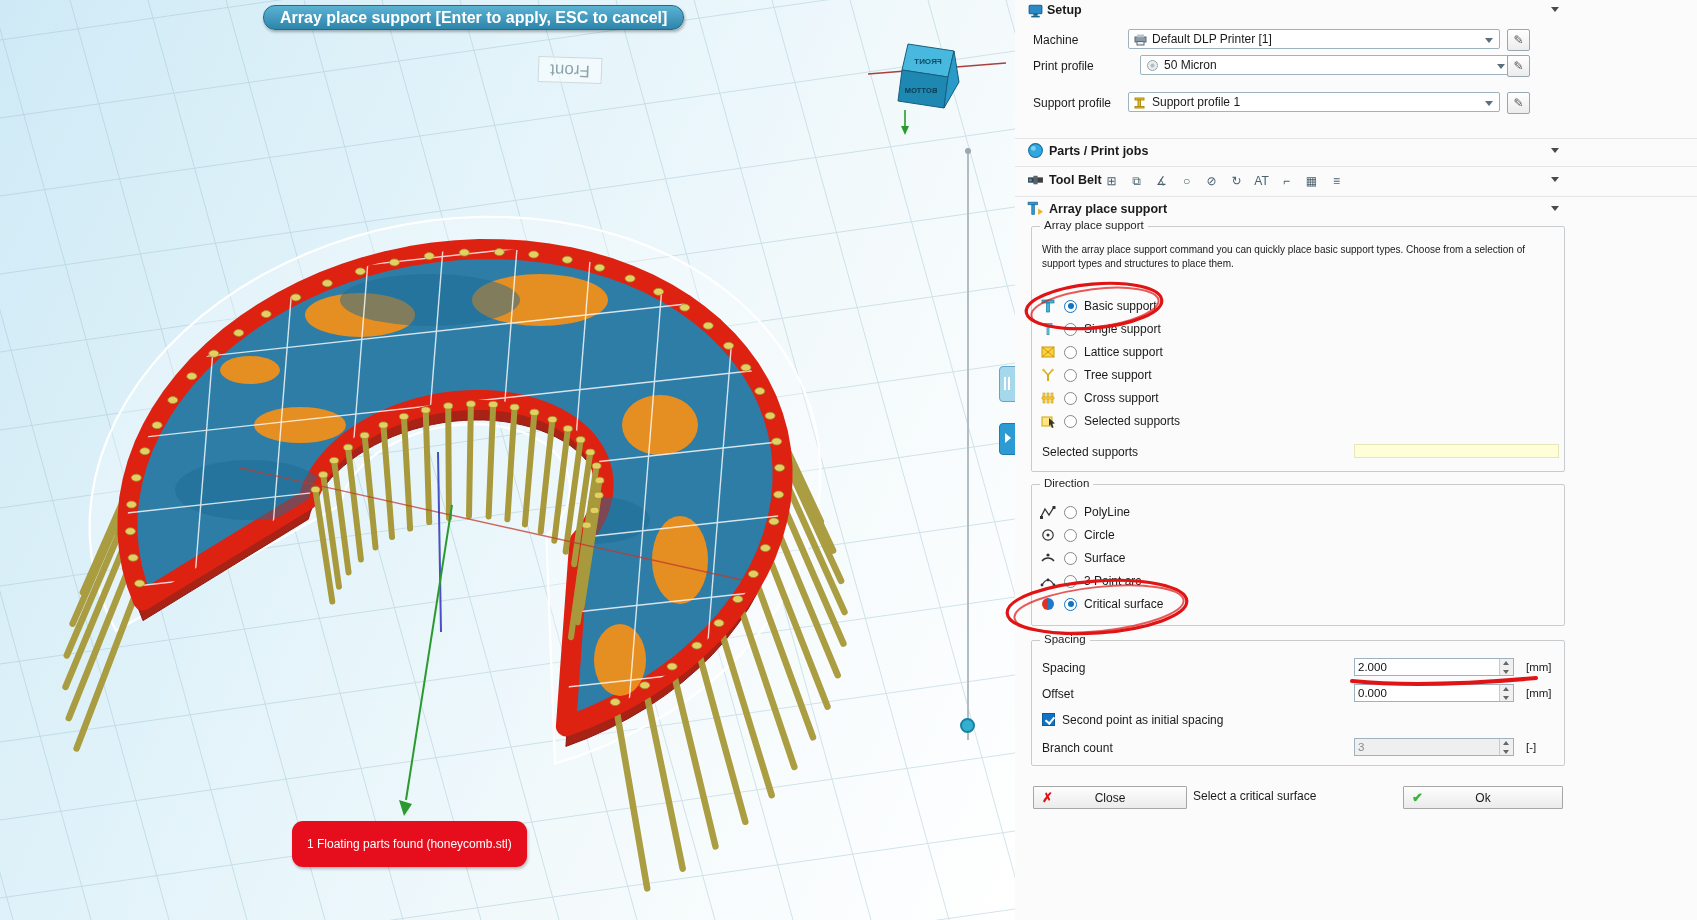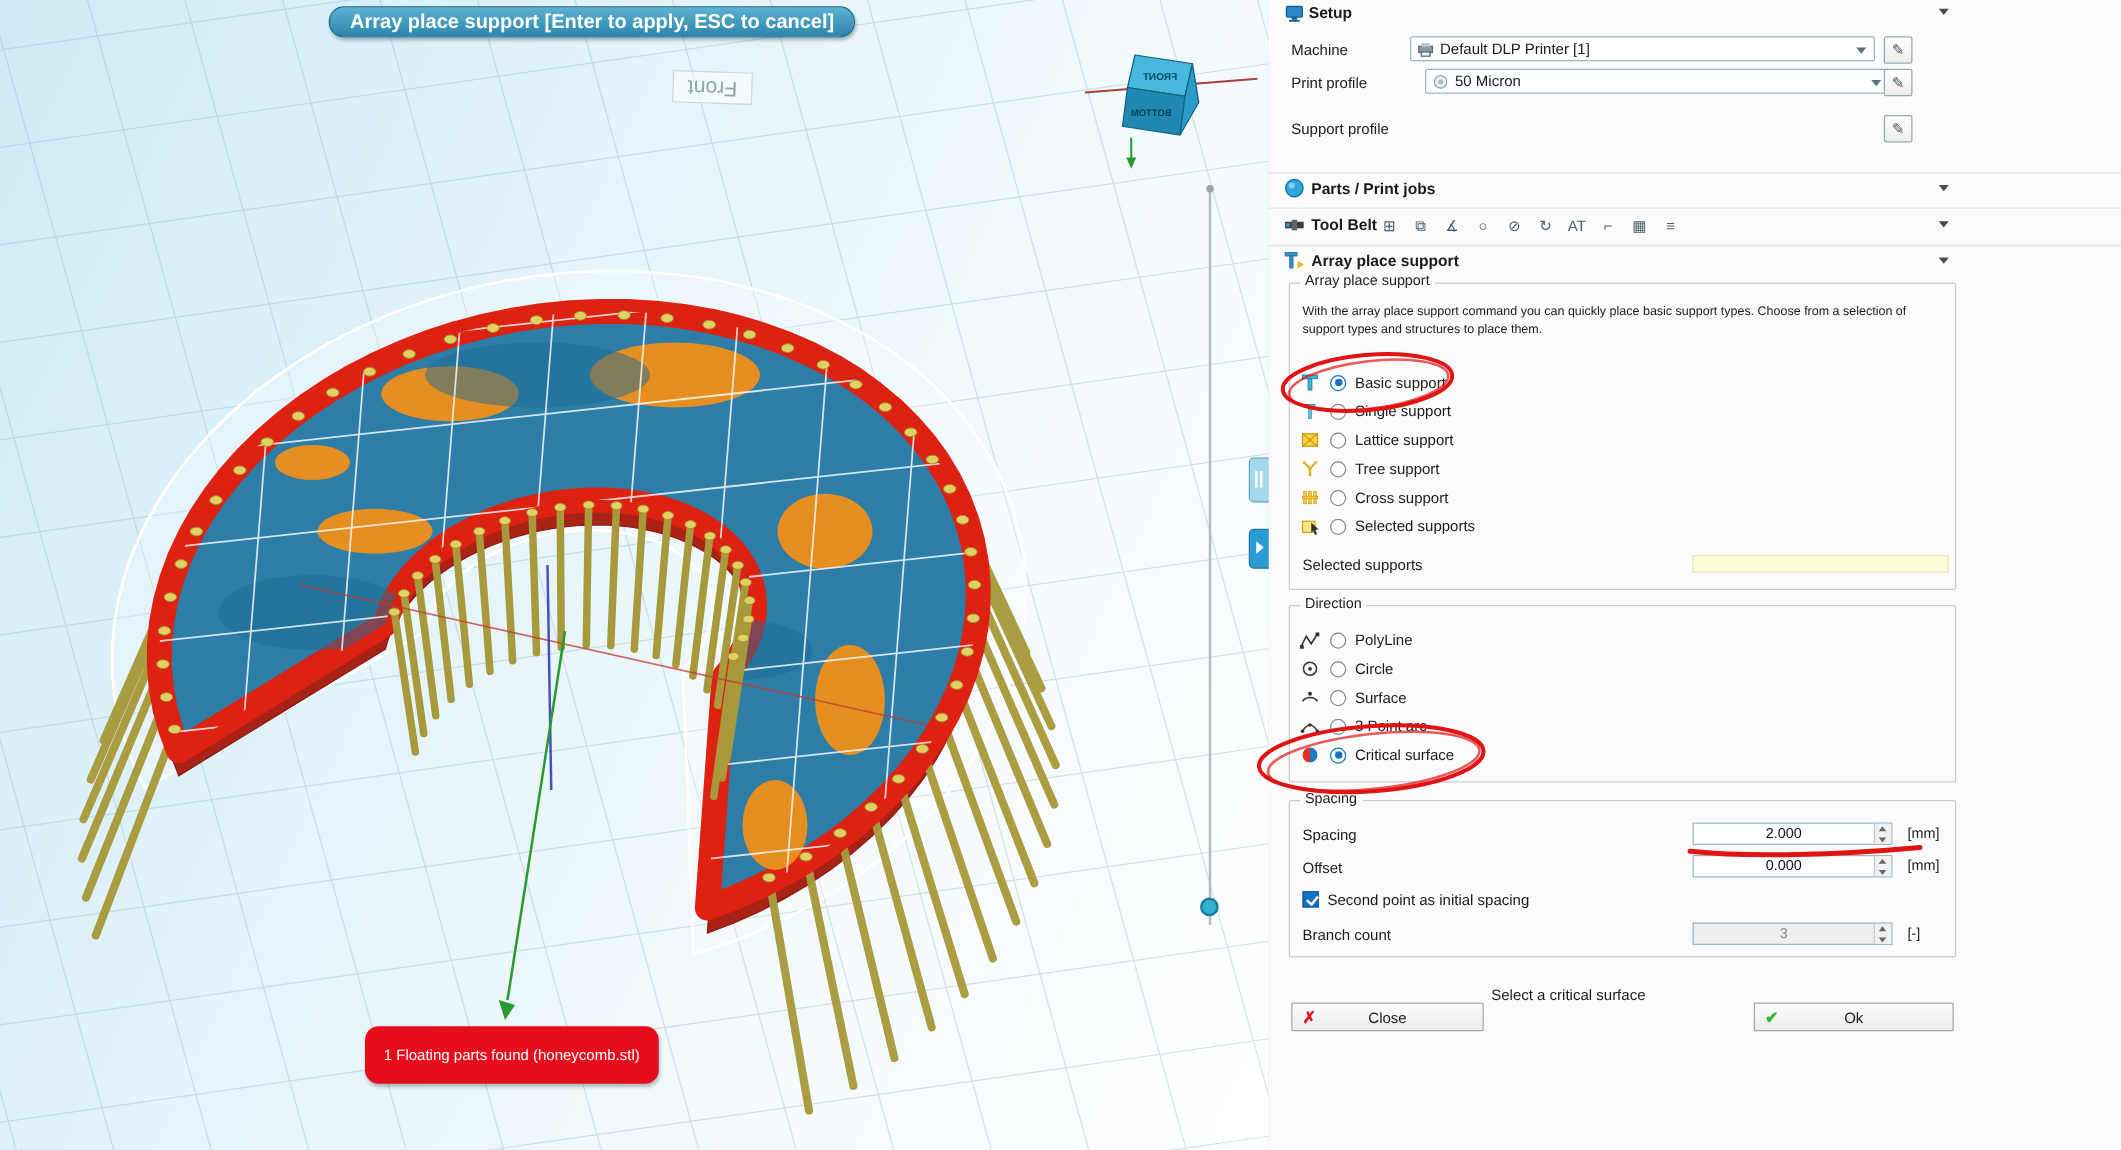--- a/index.html
+++ b/index.html
@@ -57,37 +57,37 @@
   .oicn{width:17px;height:16px;display:flex;align-items:center;}
   .olab{font-size:12px;white-space:nowrap;}
   .radio{width:13px;height:13px;border-radius:50%;border:1px solid #7f8a90;background:#fff;
          box-sizing:border-box;position:relative;flex:0 0 13px;}
   .radio.on{border-color:#1273c4;}
   .radio.on::after{content:"";position:absolute;left:2.5px;top:2.5px;right:2.5px;bottom:2.5px;
          border-radius:50%;background:#1273c4;}
   .sel-field{position:absolute;height:14px;background:#feffd9;border:1px solid #e6e6b8;
          box-sizing:border-box;outline:none;}
   .num{position:absolute;height:18px;border:1px solid #9fb3bf;background:#fff;display:flex;box-sizing:border-box;}
-  .num input{flex:1;border:0;outline:0;text-align:center;font:11.5px "Liberation Sans",sans-serif;
+  .num input{flex:1;border:0;outline:0;text-align:left;font:11.5px "Liberation Sans",sans-serif;
          padding:0 3px;background:transparent;min-width:0;color:#111;}
   .num.dis{background:#efefef;}
   .num.dis input{color:#8a8a8a;}
   .spin{width:13px;height:100%;display:flex;flex-direction:column;border-left:1px solid #c9c9c9;cursor:pointer;}
   .spin i{flex:1;background:#f0f0f0;position:relative;}
   .spin i.up::after{content:"";position:absolute;left:3px;top:2px;border-left:3px solid transparent;
       border-right:3px solid transparent;border-bottom:4px solid #666;}
   .spin i.dn::after{content:"";position:absolute;left:3px;top:3px;border-left:3px solid transparent;
       border-right:3px solid transparent;border-top:4px solid #666;}
   .unit{position:absolute;font-size:11.5px;color:#222;}
   .cb{position:absolute;width:13px;height:13px;background:#1273c4;border:1px solid #0d5a9c;box-sizing:border-box;cursor:pointer;}
   .cb::after{content:"";position:absolute;left:3.5px;top:1px;width:4px;height:7px;
       border:solid #fff;border-width:0 2px 2px 0;transform:rotate(40deg);}
   .btn{position:absolute;height:21px;border:1px solid #a6a6a6;border-radius:1px;
       background:linear-gradient(#fdfdfd,#ebebeb);display:flex;align-items:center;justify-content:center;
-      font-size:12px;cursor:pointer;margin-top:16px;}
+      font-size:12px;cursor:pointer;}
   .bic{position:absolute;left:8px;font-weight:bold;font-size:13px;}
   .xic::after{content:"✗";color:#dd1414;}
   .cic::after{content:"✔";color:#39b53a;}
   .annot{position:absolute;left:0;top:0;z-index:60;pointer-events:none;}
 </style>
 </head>
 <body>
 
 <div class="stage">
 
@@ -363,20 +363,28 @@
     <div class="dd" style="left:113px;top:55px;width:372px;margin-left:12px;">
       <svg width="13" height="13" viewBox="0 0 13 13">
         <circle cx="6.5" cy="6.5" r="5" fill="#e8edf0" stroke="#98a4ac"></circle>
         <circle cx="6.5" cy="6.5" r="2" fill="#b0bcc4"></circle>
       </svg>
       <span>50 Micron</span>
     </div>
     <div class="pbtn" style="left:492px;top:55px;"></div>
 
     <span class="lbl" style="left:18px;top:96px;">Support profile</span>
+    <div class="dd" style="left:113px;top:92px;width:372px;">
+      <svg width="13" height="13" viewBox="0 0 13 13">
+        <rect x="1" y="2" width="9" height="2" fill="#e8c028" stroke="#b08c10"></rect>
+        <rect x="4" y="4" width="2.5" height="6.5" fill="#e8c028" stroke="#b08c10"></rect>
+        <rect x="1" y="10.5" width="9" height="1.5" fill="#e8c028" stroke="#b08c10"></rect>
+      </svg>
+      <span>Support profile 1</span>
+    </div>
     <div class="pbtn" style="left:492px;top:92px;"></div>
 
     <div class="hr" style="top:138px;"></div>
 
     <svg class="hicn" style="left:12px;top:142px;" viewBox="0 0 16 16">
       <circle cx="8" cy="8" r="6.5" fill="#31a7e0" stroke="#1470a0"></circle>
       <circle cx="6" cy="6" r="2.3" fill="#8fd6f2" opacity="0.85"></circle>
     </svg>
     <span class="lbl bold" style="left:34px;top:144px;">Parts / Print jobs</span>
     <span class="chev" style="left:536px;top:148px;"></span>

